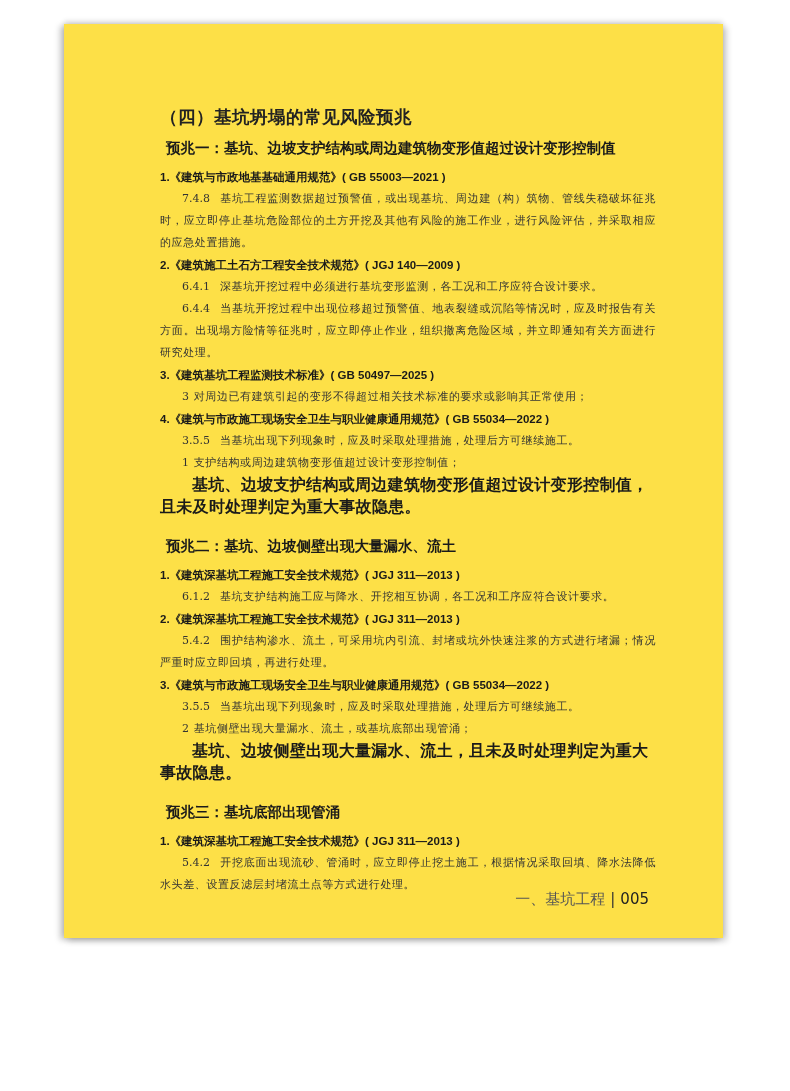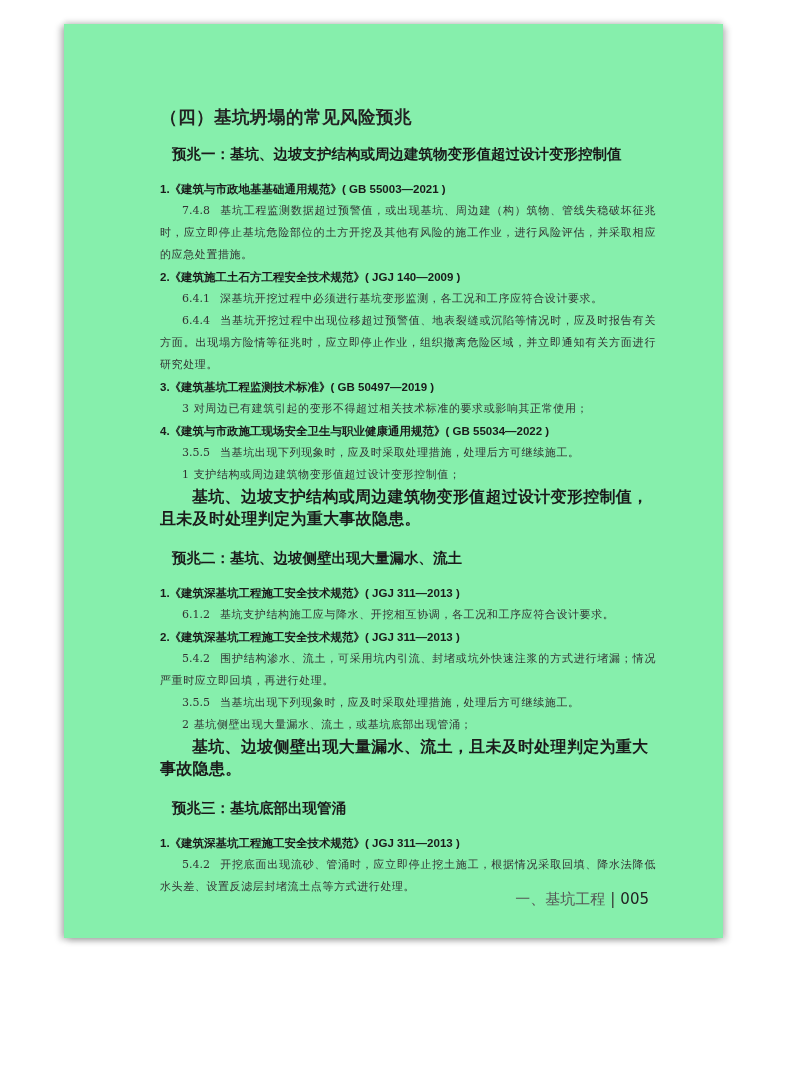--- a/index.html
+++ b/index.html
@@ -4,32 +4,32 @@
   <style>
     html, body { margin: 0; padding: 0; }
     body {
       width: 790px; height: 1091px; background: #ffffff;
       position: relative; overflow: hidden;
       font-family: "DejaVu Serif", "Liberation Serif", serif;
       color: #2a2a2a;
     }
     .page {
       position: absolute; left: 64px; top: 24px; width: 659px; height: 914px;
-      background: #86efac;
+      background: #fde047;
       box-shadow: -4px 2px 6px rgba(0,0,0,0.22), 4px 3px 6px rgba(0,0,0,0.18), 0 -3px 5px rgba(0,0,0,0.12);
     }
     .content { position: absolute; left: 96px; top: 80px; width: 496px; }
     .h-section {
       font-family: "DejaVu Serif", serif; font-weight: bold;
       font-size: 17.5px; letter-spacing: 0.5px; color: #222;
       margin: 0; height: 26px; line-height: 26px;
     }
     .h-sign {
       font-family: "DejaVu Sans", "Liberation Sans", sans-serif; font-weight: bold;
-      font-size: 14.5px; color: #1a1a1a; margin: 12px; height: 24px; line-height: 24px;
+      font-size: 14.5px; color: #1a1a1a; margin: 6px; height: 24px; line-height: 24px;
     }
     .std {
       font-family: Liberation Sans, sans-serif; font-weight: bold;
       font-size: 11.5px; color: #1a1a1a; height: 22px; line-height: 22px; white-space: nowrap;
     }
     .clause {
       font-family: "DejaVu Serif", serif; font-size: 11px; color: #333;
       line-height: 22px; text-indent: 2em; text-align: justify; letter-spacing: 0.6px;
     }
     .clause .num { margin-right: 10px; letter-spacing: 0; }
@@ -51,34 +51,35 @@
   <div class="content">
     <h2 class="h-section">（四）基坑坍塌的常见风险预兆</h2>
 
     <div style="margin-top:6px;">
       <h3 class="h-sign">预兆一：基坑、边坡支护结构或周边建筑物变形值超过设计变形控制值</h3>
       <div class="std" style="margin-top:2px;">1.《建筑与市政地基基础通用规范》( GB 55003—2021 )</div>
       <div class="clause"><span class="num">7.4.8</span><span>基坑工程监测数据超过预警值，或出现基坑、周边建（构）筑物、管线失稳破坏征兆时，应立即停止基坑危险部位的土方开挖及其他有风险的施工作业，进行风险评估，并采取相应的应急处置措施。</span></div>
       <div class="std">2.《建筑施工土石方工程安全技术规范》( JGJ 140—2009 )</div>
       <div class="clause"><span class="num">6.4.1</span><span>深基坑开挖过程中必须进行基坑变形监测，各工况和工序应符合设计要求。</span></div>
       <div class="clause"><span class="num">6.4.4</span><span>当基坑开挖过程中出现位移超过预警值、地表裂缝或沉陷等情况时，应及时报告有关方面。出现塌方险情等征兆时，应立即停止作业，组织撤离危险区域，并立即通知有关方面进行研究处理。</span></div>
-      <div class="std">3.《建筑基坑工程监测技术标准》( GB 50497—2019 )</div>
+      <div class="std">3.《建筑基坑工程监测技术标准》( GB 50497—2025 )</div>
       <div class="clause">3 对周边已有建筑引起的变形不得超过相关技术标准的要求或影响其正常使用；</div>
       <div class="std">4.《建筑与市政施工现场安全卫生与职业健康通用规范》( GB 55034—2022 )</div>
       <div class="clause"><span class="num">3.5.5</span><span>当基坑出现下列现象时，应及时采取处理措施，处理后方可继续施工。</span></div>
       <div class="clause">1 支护结构或周边建筑物变形值超过设计变形控制值；</div>
       <div class="verdict">基坑、边坡支护结构或周边建筑物变形值超过设计变形控制值，且未及时处理判定为重大事故隐患。</div>
     </div>
 
     <div style="margin-top:16px;">
       <h3 class="h-sign">预兆二：基坑、边坡侧壁出现大量漏水、流土</h3>
       <div class="std" style="margin-top:4px;">1.《建筑深基坑工程施工安全技术规范》( JGJ 311—2013 )</div>
       <div class="clause"><span class="num">6.1.2</span><span>基坑支护结构施工应与降水、开挖相互协调，各工况和工序应符合设计要求。</span></div>
       <div class="std">2.《建筑深基坑工程施工安全技术规范》( JGJ 311—2013 )</div>
       <div class="clause"><span class="num">5.4.2</span><span>围护结构渗水、流土，可采用坑内引流、封堵或坑外快速注浆的方式进行堵漏；情况严重时应立即回填，再进行处理。</span></div>
+      <div class="std">3.《建筑与市政施工现场安全卫生与职业健康通用规范》( GB 55034—2022 )</div>
       <div class="clause"><span class="num">3.5.5</span><span>当基坑出现下列现象时，应及时采取处理措施，处理后方可继续施工。</span></div>
       <div class="clause">2 基坑侧壁出现大量漏水、流土，或基坑底部出现管涌；</div>
       <div class="verdict">基坑、边坡侧壁出现大量漏水、流土，且未及时处理判定为重大事故隐患。</div>
     </div>
 
     <div style="margin-top:16px;">
       <h3 class="h-sign">预兆三：基坑底部出现管涌</h3>
       <div class="std" style="margin-top:4px;">1.《建筑深基坑工程施工安全技术规范》( JGJ 311—2013 )</div>
       <div class="clause"><span class="num">5.4.2</span><span>开挖底面出现流砂、管涌时，应立即停止挖土施工，根据情况采取回填、降水法降低水头差、设置反滤层封堵流土点等方式进行处理。</span></div>
     </div>

